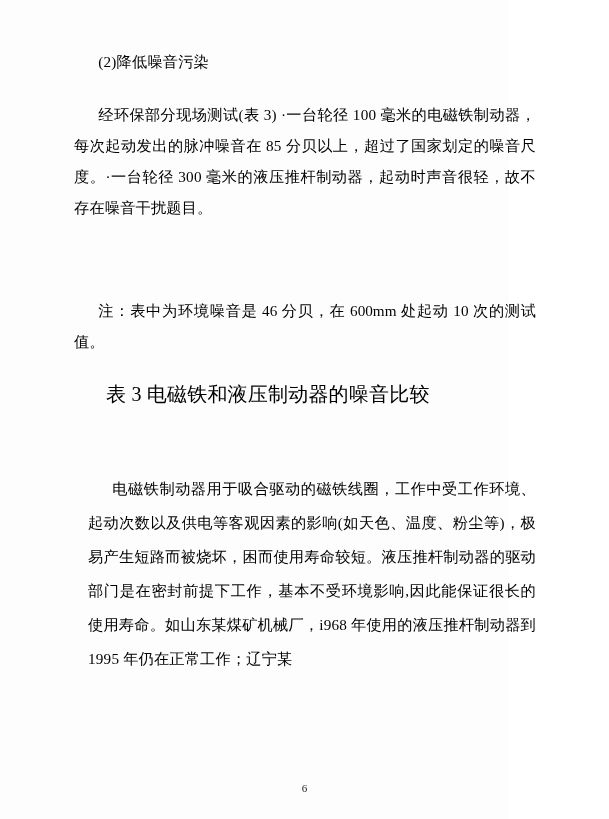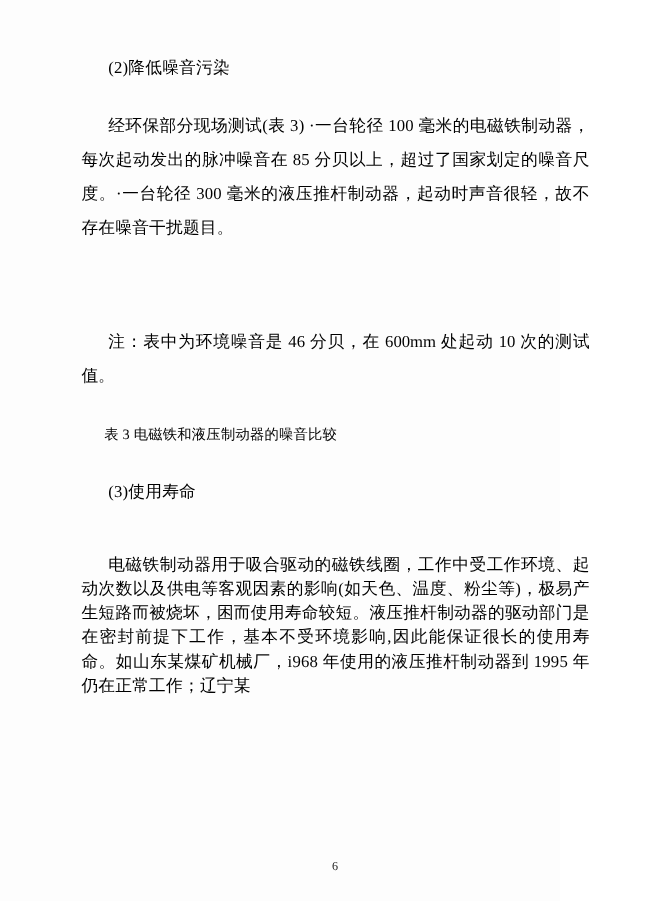--- a/index.html
+++ b/index.html
@@ -36,31 +36,31 @@
     text-justify: inter-ideograph;
     margin: 0;
     letter-spacing: 0.2px;
   }
   .indent {
     text-indent: 1.6em;
   }
   .gap-sm { height: 22px; }
   .gap-md { height: 40px; }
   .gap-xl { height: 72px; }
-  .tight { line-height: 22px; }
+  .tight { line-height: 34px; margin-left: 14px; }
   .note {
     font-size: 15.2px;
     line-height: 31px;
     text-align: justify;
     text-justify: inter-ideograph;
     margin: 0;
     text-indent: 1.6em;
   }
   .caption {
-    font-size: 13px;
+    font-size: 20px;
     line-height: 31px;
     margin: 0;
     text-indent: 1.6em;
     letter-spacing: 0.2px;
   }
   .pagenum {
     position: absolute;
     left: 0;
     top: 782px;
     width: 609px;
@@ -85,21 +85,20 @@
     <div class="gap-xl"></div>
 
     <p class="note">注：表中为环境噪音是 46 分贝，在 600mm 处起动 10 次的测试值。</p>
 
     <div class="gap-sm"></div>
 
     <p class="caption">表 3    电磁铁和液压制动器的噪音比较</p>
 
     <div class="gap-sm"></div>
 
-    <p class="para indent">(3)使用寿命</p>
 
     <div class="gap-md"></div>
 
     <p class="para indent tight">电磁铁制动器用于吸合驱动的磁铁线圈，工作中受工作环境、起动次数以及供电等客观因素的影响(如天色、温度、粉尘等)，极易产生短路而被烧坏，困而使用寿命较短。液压推杆制动器的驱动部门是在密封前提下工作，基本不受环境影响,因此能保证很长的使用寿命。如山东某煤矿机械厂，i968 年使用的液压推杆制动器到 1995 年仍在正常工作；辽宁某</p>
 
   </div>
 
   <div class="pagenum">6</div>
 </div>
 

